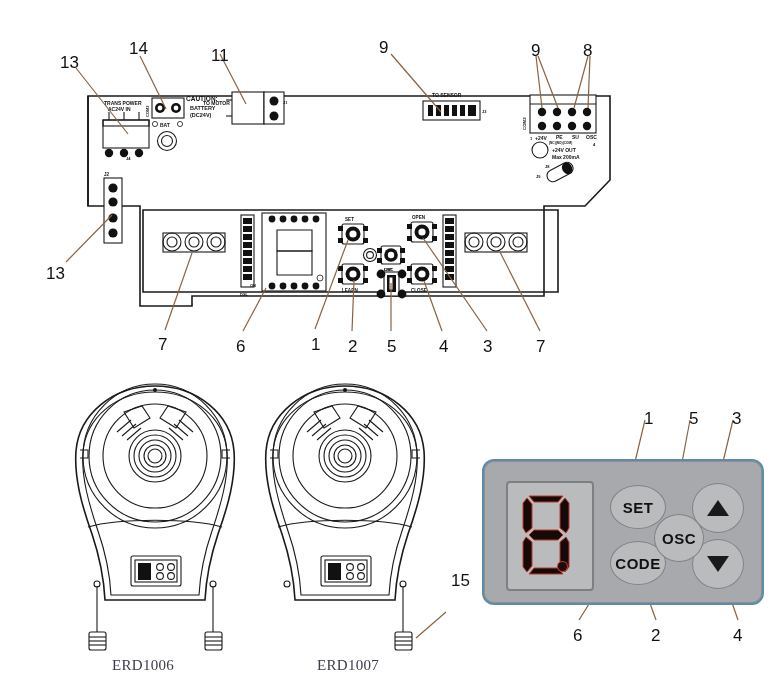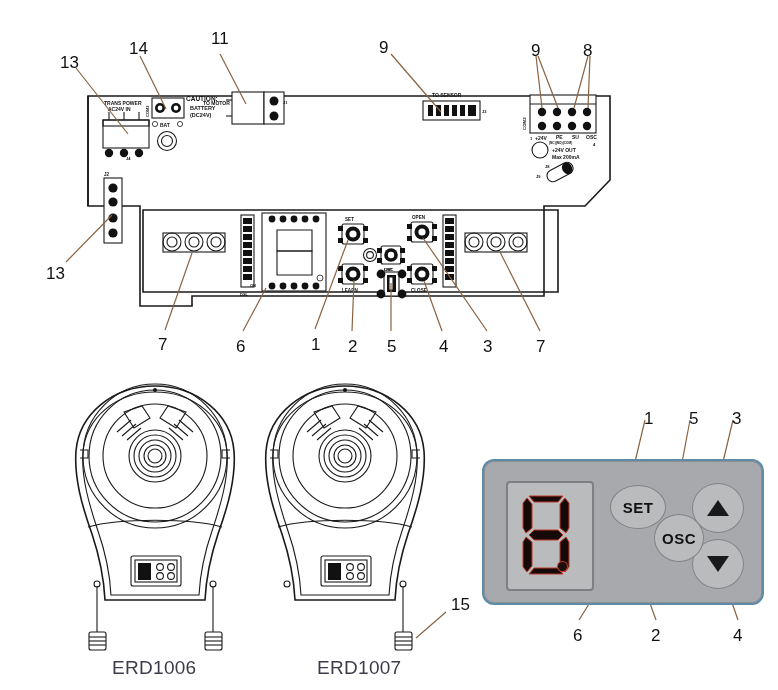--- a/index.html
+++ b/index.html
@@ -2,22 +2,22 @@
 <html><head>
 <meta charset="utf-8">
 <style>
   html,body{margin:0;padding:0;background:#fff;}
   body{width:778px;height:690px;position:relative;overflow:hidden;
        font-family:"Liberation Sans",sans-serif;color:#1a1a1a;}
   .stage{position:absolute;left:0;top:0;width:778px;height:690px;}
   svg{position:absolute;left:0;top:0;width:778px;height:690px;overflow:visible;}
   .callout{position:absolute;font-family:"Liberation Sans",sans-serif;
            font-size:17px;color:#111;line-height:1;white-space:nowrap;}
-  .modellbl{position:absolute;font-family:Liberation Sans, sans-serif;
-            font-size:19px;color:#3c3c4a;letter-spacing:.3px;}
+  .modellbl{position:absolute;font-family:Liberation Serif, serif;
+            font-size:15px;color:#3c3c4a;letter-spacing:.3px;}
   
   .keypad{position:absolute;left:482px;top:459px;width:278px;height:142px;
           background:#a7a9ac;border:2px solid #5d8ba8;border-radius:12px;
           box-shadow:inset 0 0 0 1px #8e9194;}
   .lcd{position:absolute;left:22px;top:20px;width:84px;height:106px;
        background:#b9bbbd;border:2px solid #7d7f82;border-radius:4px;}
   .seg-wrap{position:absolute;left:12px;top:10px;width:52px;height:86px;}
   .dot7{position:absolute;right:5px;bottom:8px;width:9px;height:9px;
         border-radius:50%;background:#1a0d0b;box-shadow:0 0 0 1px #c0392b;}
   .btn{position:absolute;background:#b9bbbd;border:1px solid #808386;
@@ -405,21 +405,21 @@
         <line x1="395" y1="637" x2="412" y2="637"></line>
           <line x1="395" y1="641" x2="412" y2="641"></line>
         <line x1="395" y1="645" x2="412" y2="645"></line>
       </g>
       <path class="ld" d="M446 612 L416 638"></path>
     </g>
   </svg>
 
   <div class="callout" style="left:60px;top:54px">13</div>
   <div class="callout" style="left:129px;top:40px">14</div>
-  <div class="callout" style="left:211px;top:30px">11</div>
+  <div class="callout" style="left:211px;top:47px">11</div>
   <div class="callout" style="left:379px;top:39px">9</div>
   <div class="callout" style="left:531px;top:42px">9</div>
   <div class="callout" style="left:583px;top:42px">8</div>
 
   <div class="callout" style="left:46px;top:265px">13</div>
 
   <div class="callout" style="left:158px;top:336px">7</div>
   <div class="callout" style="left:236px;top:338px">6</div>
   <div class="callout" style="left:311px;top:336px">1</div>
   <div class="callout" style="left:348px;top:338px">2</div>
@@ -429,21 +429,21 @@
   <div class="callout" style="left:536px;top:338px">7</div>
 
   <div class="callout" style="left:644px;top:410px">1</div>
   <div class="callout" style="left:689px;top:410px">5</div>
   <div class="callout" style="left:732px;top:410px">3</div>
 
   <div class="callout" style="left:573px;top:627px">6</div>
   <div class="callout" style="left:651px;top:627px">2</div>
   <div class="callout" style="left:733px;top:627px">4</div>
 
-  <div class="callout" style="left:451px;top:596px">15</div>
+  <div class="callout" style="left:451px;top:572px">15</div>
 
   <div class="modellbl" style="left:112px;top:657px">ERD1006</div>
   <div class="modellbl" style="left:317px;top:657px">ERD1007</div>
 
   <div class="keypad">
 
     <div class="lcd">
       <div class="seg-wrap">
         <svg viewBox="0 0 52 86" style="position:absolute;left:0;top:0;width:52px;height:86px;">
           <g stroke="#c0392b" stroke-width="1" fill="#150a08">
@@ -454,20 +454,21 @@
             <polygon points="6,44 12,49 12,73 7,79 3,74 3,49"></polygon>
             <polygon points="46,44 49,49 49,74 45,79 40,73 40,49"></polygon>
             <polygon points="14,75 38,75 43,81 9,81"></polygon>
           </g>
         </svg>
         <div class="dot7"></div>
       </div>
     </div>
 
     <div class="btn b-set">SET</div>
+    <div class="btn b-code">CODE</div>
     <div class="btn b-osc">OSC</div>
     <div class="btn b-up">
       <span class="tri tri-up"></span>
     </div>
     <div class="btn b-dn">
       <span class="tri tri-dn"></span>
     </div>
   </div>
 
 </div>

